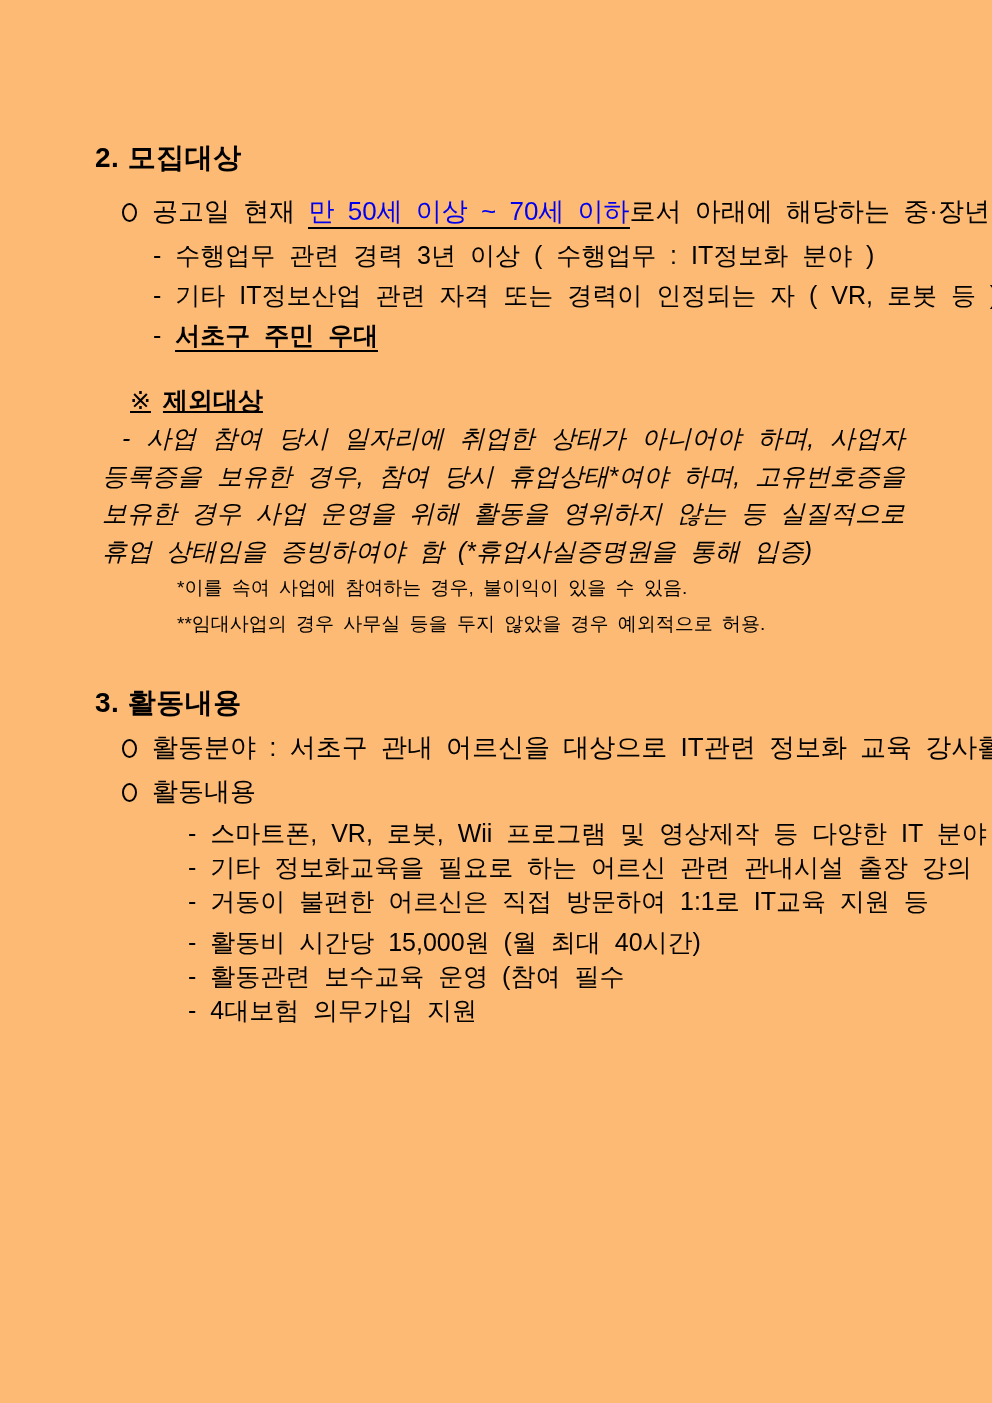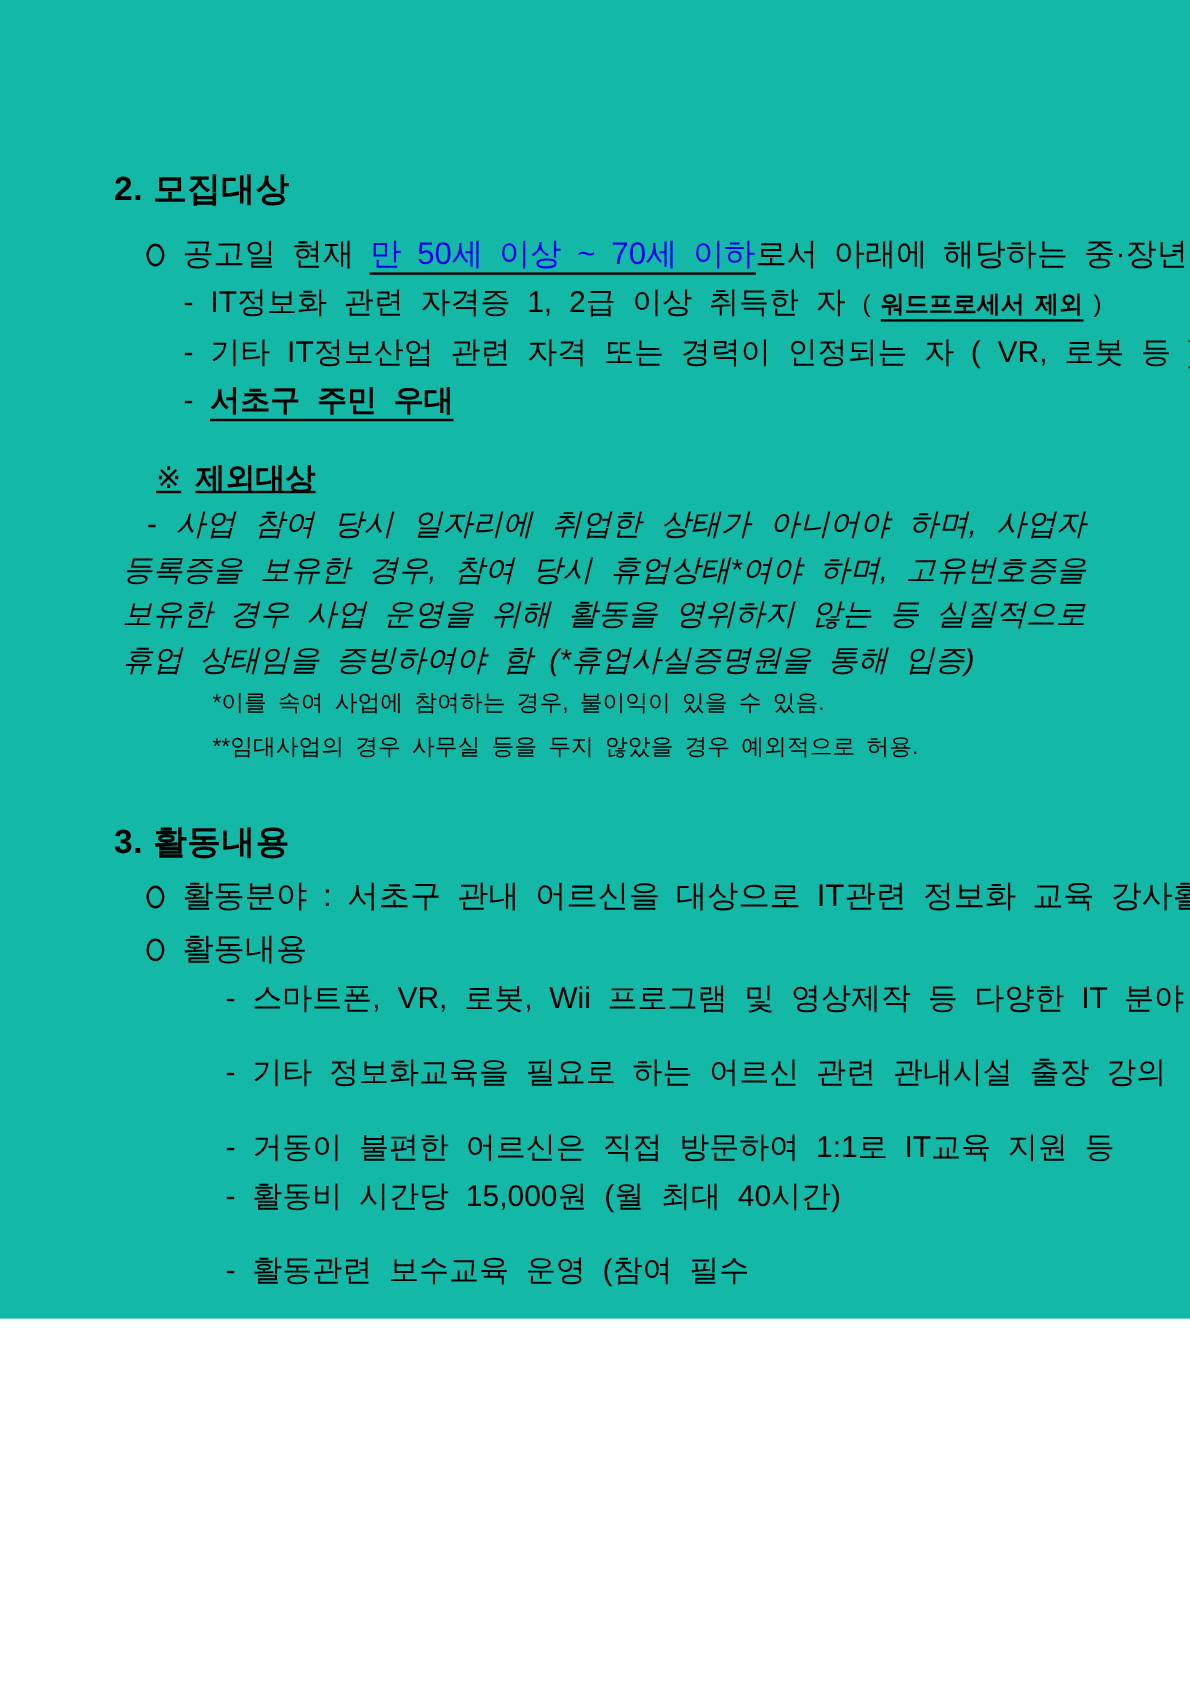--- a/index.html
+++ b/index.html
@@ -1,20 +1,20 @@
 <!DOCTYPE html>
 <html><head>
 <meta charset="utf-8">
 <style>
   html, body { margin: 0; padding: 0; background: #ffffff; }
   .page {
     position: relative;
     width: 992px;
-    height: 1099px;
-    background: #14b8a6;
+    height: 1403px;
+    background: #fdba74;
     color: #000000;
     font-family: "Liberation Sans", "DejaVu Sans", sans-serif;
     overflow: hidden;
     box-sizing: border-box;
     padding: 143px 87px 0 95px;
   }
   .h-sec {
     font-size: 28px;
     font-weight: 700;
     line-height: 30px;
@@ -111,40 +111,38 @@
   .act-bullet { line-height: 32px; white-space: nowrap; }
   .act-field { margin-top: 13px; }
   .act-content { margin-top: 12px; }
   .act-support { margin-top: 26px; }
   .act-items { margin-left: 93px; }
   .act-item {
     font-size: 25px;
     font-weight: 400;
     line-height: 30px;
     word-spacing: 7px;
-    margin-top: 32px;
+    margin-top: 4px;
     white-space: nowrap;
   }
   .act-item.first { margin-top: 11px; }
 </style>
 </head>
 <body>
 
 <div class="page">
 
   <div class="h-sec">2. 모집대상</div>
 
   <div class="bullet-line intro">
     <span class="circle"></span><span>공고일 현재 </span><span class="blue-hl">만 50세 이상 ~ 70세 이하</span><span>로서 아래에 해당하는 중·장년</span>
   </div>
 
   <div class="sub-items">
-    <div class="sub-item">
-      <span>- IT정보화 관련 자격증 1, 2급 이상 취득한 자 </span><span class="small-note"><span>( </span><span class="em">워드프로세서 제외</span><span> )</span></span>
-    </div>
+    <div class="sub-item first">- 수행업무 관련 경력 3년 이상 ( 수행업무 : IT정보화 분야 )</div>
     <div class="sub-item">- 기타 IT정보산업 관련 자격 또는 경력이 인정되는 자 ( VR, 로봇 등 )</div>
     <div class="sub-item">
       <span>- </span><span class="bold-underline">서초구 주민 우대</span>
     </div>
   </div>
 
   <div class="excl-head">
     <span class="marker">※</span><span>제외대상</span>
   </div>
 

